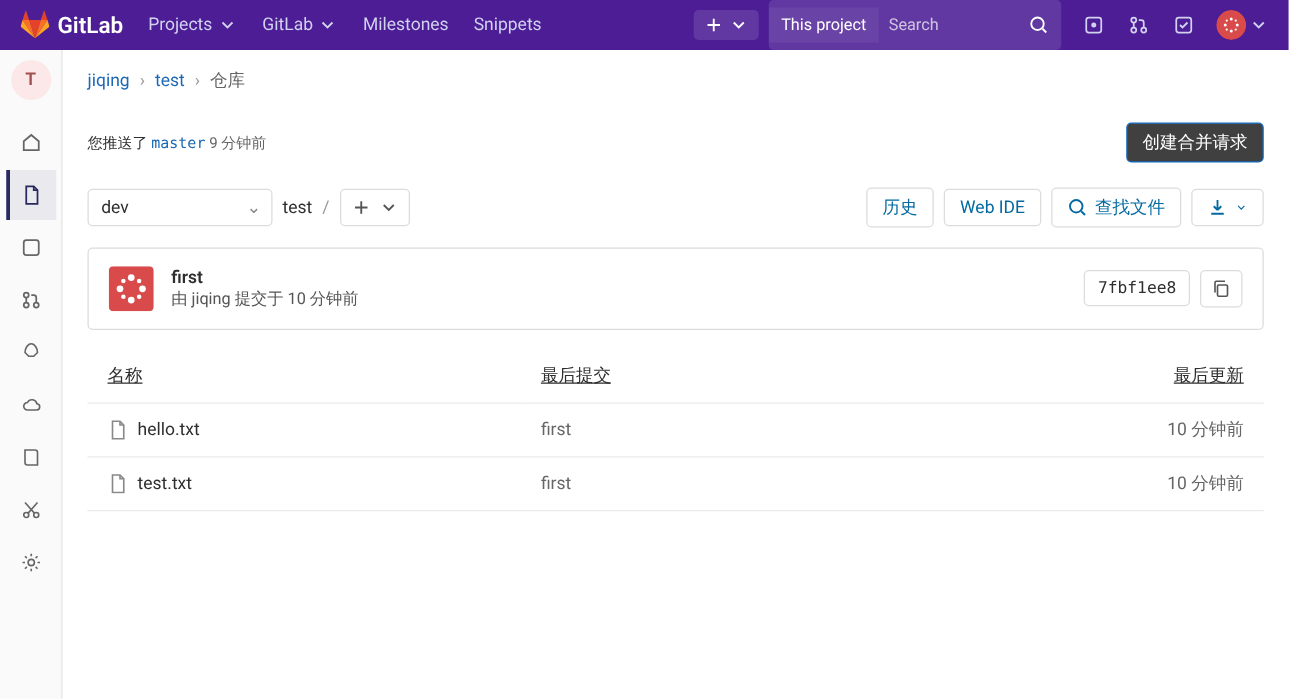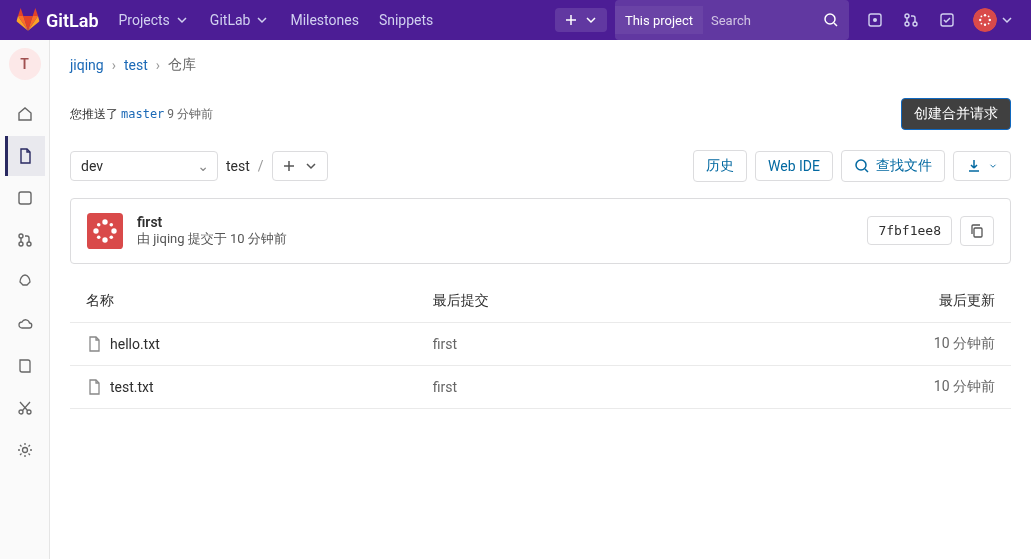--- a/index.html
+++ b/index.html
@@ -43,21 +43,21 @@
 .commit-box{border:1px solid #dcdcde;border-radius:4px;padding:14px 16px;display:flex;align-items:center;justify-content:space-between;margin-bottom:16px;}
 .commit-left{display:flex;align-items:center;gap:14px;}
 .commit-avatar{width:36px;height:36px;}
 .commit-title{font-weight:600;color:#2e2e2e;}
 .commit-meta{font-size:13px;color:#555;}
 .commit-right{display:flex;align-items:flex-start;gap:8px;}
 .sha{font-family:Menlo,Monaco,Consolas,monospace;border:1px solid #dcdcde;border-radius:4px;padding:6px 10px;font-size:13px;}
 .copy-btn{border:1px solid #dcdcde;border-radius:4px;padding:6px 8px;cursor:pointer;color:#555;}
 .file-table{width:100%;border-collapse:collapse;}
 .file-table th, .file-table td{padding:12px 16px;border-bottom:1px solid #eaeaea;text-align:left;font-weight:400;}
-.file-table th{color:#2e2e2e;font-size:14px;}
+.file-table th{color:#2e2e2e;font-size:14px;text-decoration:underline;}
 .file-table th:last-child, .file-table td:last-child{text-align:right;}
 .file-name{display:flex;align-items:center;gap:8px;}
 .file-link{color:#2e2e2e;text-decoration:none;}
 .commit-link{color:#666;}
 .time{color:#666;}
 svg{display:block;}
 .ico{width:16px;height:16px;}
 </style>
 </head>
 <body>

